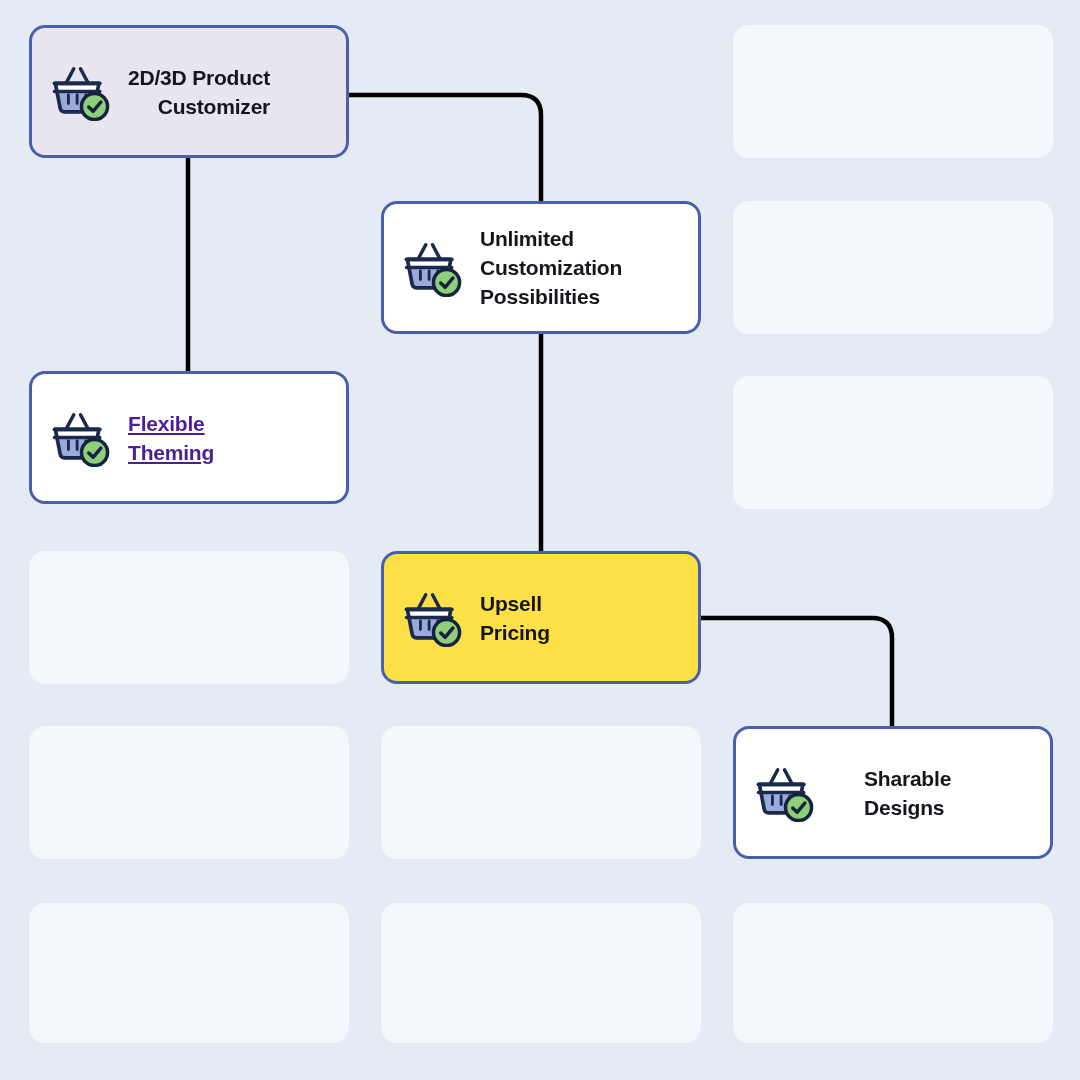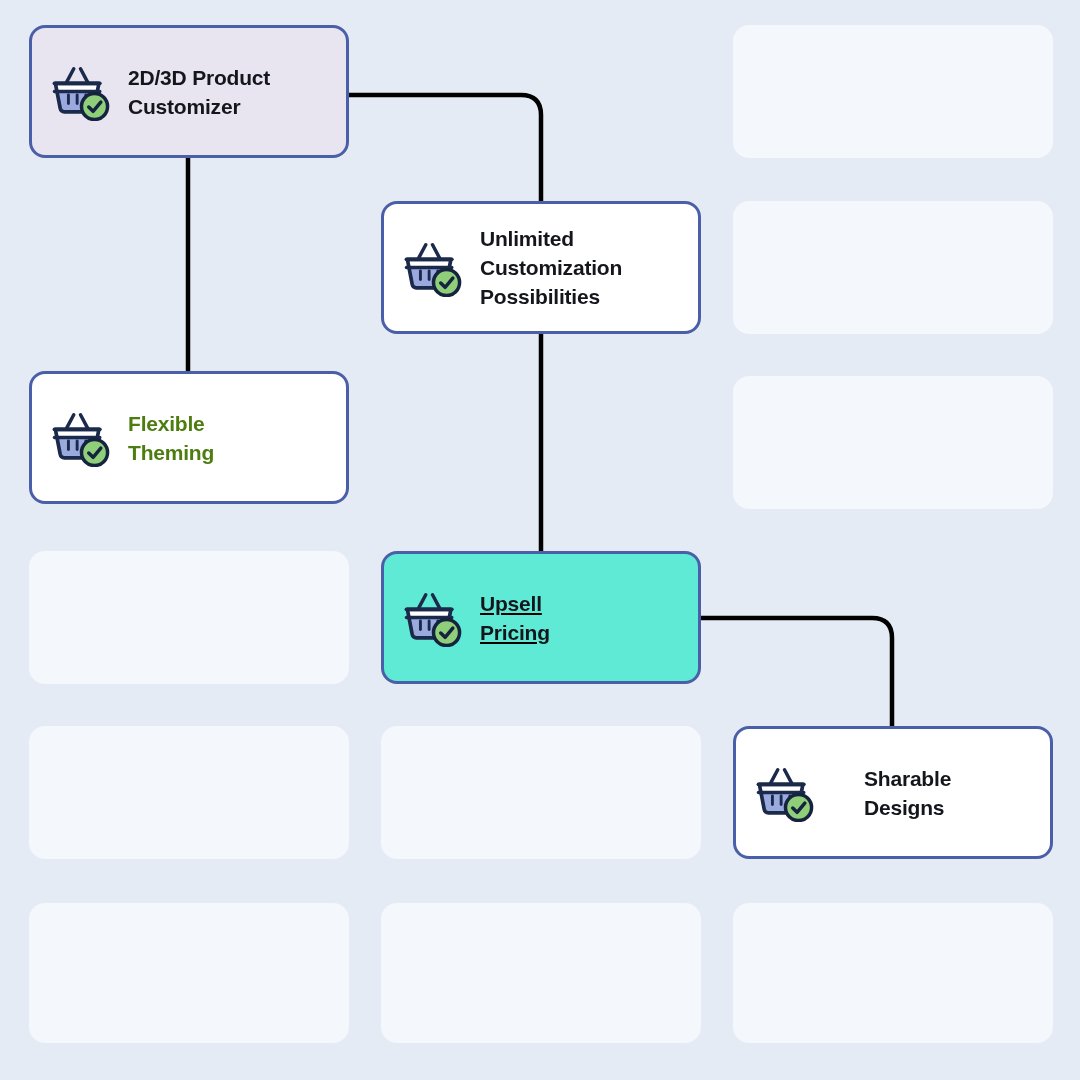--- a/index.html
+++ b/index.html
@@ -90,21 +90,21 @@
               <path d="M28,33 L28,42"></path>
               <path d="M37,33 L37,42"></path>
             </g>
             <path d="M5.5,21 L50.5,21 L45.5,47 A4.5,4.5 0 0 1 41,50.5 L15,50.5 A4.5,4.5 0 0 1 10.5,47 Z" fill="none" stroke="#1b2a4a" stroke-width="3.8" stroke-linejoin="round"></path>
             <path d="M4.5,21 L51.5,21" fill="none" stroke="#1b2a4a" stroke-width="3.8" stroke-linecap="round"></path>
             <path d="M4.5,29.5 L51.5,29.5" fill="none" stroke="#1b2a4a" stroke-width="3.4" stroke-linecap="round"></path>
             <circle cx="46" cy="45" r="13.5" fill="#8fcf7a" stroke="#16233f" stroke-width="3.6"></circle>
             <path d="M40,45.5 L44.5,50 L52.5,40.5" fill="none" stroke="#16233f" stroke-width="3.6" stroke-linecap="round" stroke-linejoin="round"></path>
           </svg>
         </span>
-        <span class="label" style="color: rgb(20, 22, 28);">2D/3D Product
+        <span class="label" style="color: rgb(20, 22, 28); text-align: right;">2D/3D Product
 Customizer</span>
       </div>
       <div class="node" style="left: 381px; top: 201px; width: 320px; height: 133px; border-color: rgb(74, 95, 168); background: rgb(255, 255, 255);">
         <span style="flex: 0 0 auto; width: 62px; height: 58px;">
           <svg class="icon" viewBox="0 0 64 60" xmlns="http://www.w3.org/2000/svg">
             <defs>
               <clipPath id="bodyclip">
                 <path d="M5.5,21 L50.5,21 L45.5,47 A4.5,4.5 0 0 1 41,50.5 L15,50.5 A4.5,4.5 0 0 1 10.5,47 Z"></path>
               </clipPath>
             </defs>
@@ -145,24 +145,24 @@
               <path d="M28,33 L28,42"></path>
               <path d="M37,33 L37,42"></path>
             </g>
             <path d="M5.5,21 L50.5,21 L45.5,47 A4.5,4.5 0 0 1 41,50.5 L15,50.5 A4.5,4.5 0 0 1 10.5,47 Z" fill="none" stroke="#1b2a4a" stroke-width="3.8" stroke-linejoin="round"></path>
             <path d="M4.5,21 L51.5,21" fill="none" stroke="#1b2a4a" stroke-width="3.8" stroke-linecap="round"></path>
             <path d="M4.5,29.5 L51.5,29.5" fill="none" stroke="#1b2a4a" stroke-width="3.4" stroke-linecap="round"></path>
             <circle cx="46" cy="45" r="13.5" fill="#8fcf7a" stroke="#16233f" stroke-width="3.6"></circle>
             <path d="M40,45.5 L44.5,50 L52.5,40.5" fill="none" stroke="#16233f" stroke-width="3.6" stroke-linecap="round" stroke-linejoin="round"></path>
           </svg>
         </span>
-        <span class="label" style="color: #4d7c0f;">Flexible
+        <span class="label" style="color: #4c1d95; text-decoration: underline;">Flexible
 Theming</span>
       </div>
-      <div class="node" style="left: 381px; top: 551px; width: 320px; height: 133px; border-color: rgb(74, 95, 168); background: #5eead4; text-decoration: underline;">
+      <div class="node" style="left: 381px; top: 551px; width: 320px; height: 133px; border-color: rgb(74, 95, 168); background: #fde047;">
         <span style="flex: 0 0 auto; width: 62px; height: 58px;">
           <svg class="icon" viewBox="0 0 64 60" xmlns="http://www.w3.org/2000/svg">
             <defs>
               <clipPath id="bodyclip">
                 <path d="M5.5,21 L50.5,21 L45.5,47 A4.5,4.5 0 0 1 41,50.5 L15,50.5 A4.5,4.5 0 0 1 10.5,47 Z"></path>
               </clipPath>
             </defs>
             <path d="M17,20 L24.5,6" fill="none" stroke="#1b2a4a" stroke-width="3.6" stroke-linecap="round"></path>
             <path d="M39,20 L31.5,6" fill="none" stroke="#1b2a4a" stroke-width="3.6" stroke-linecap="round"></path>
             <path d="M5.5,21 L50.5,21 L45.5,47 A4.5,4.5 0 0 1 41,50.5 L15,50.5 A4.5,4.5 0 0 1 10.5,47 Z" fill="#9aaadf"></path>

